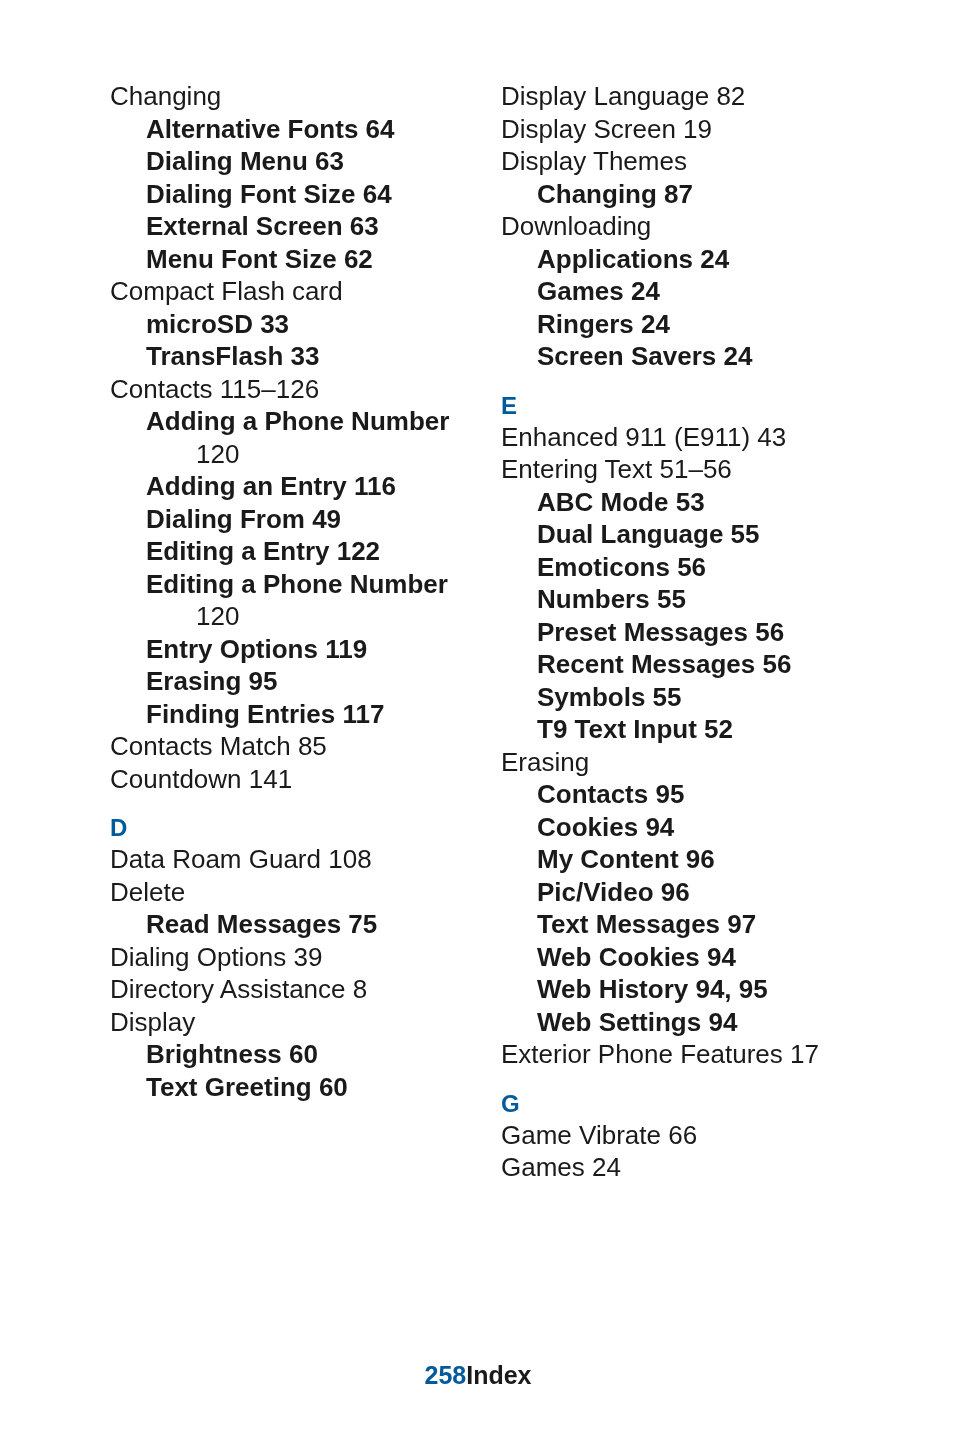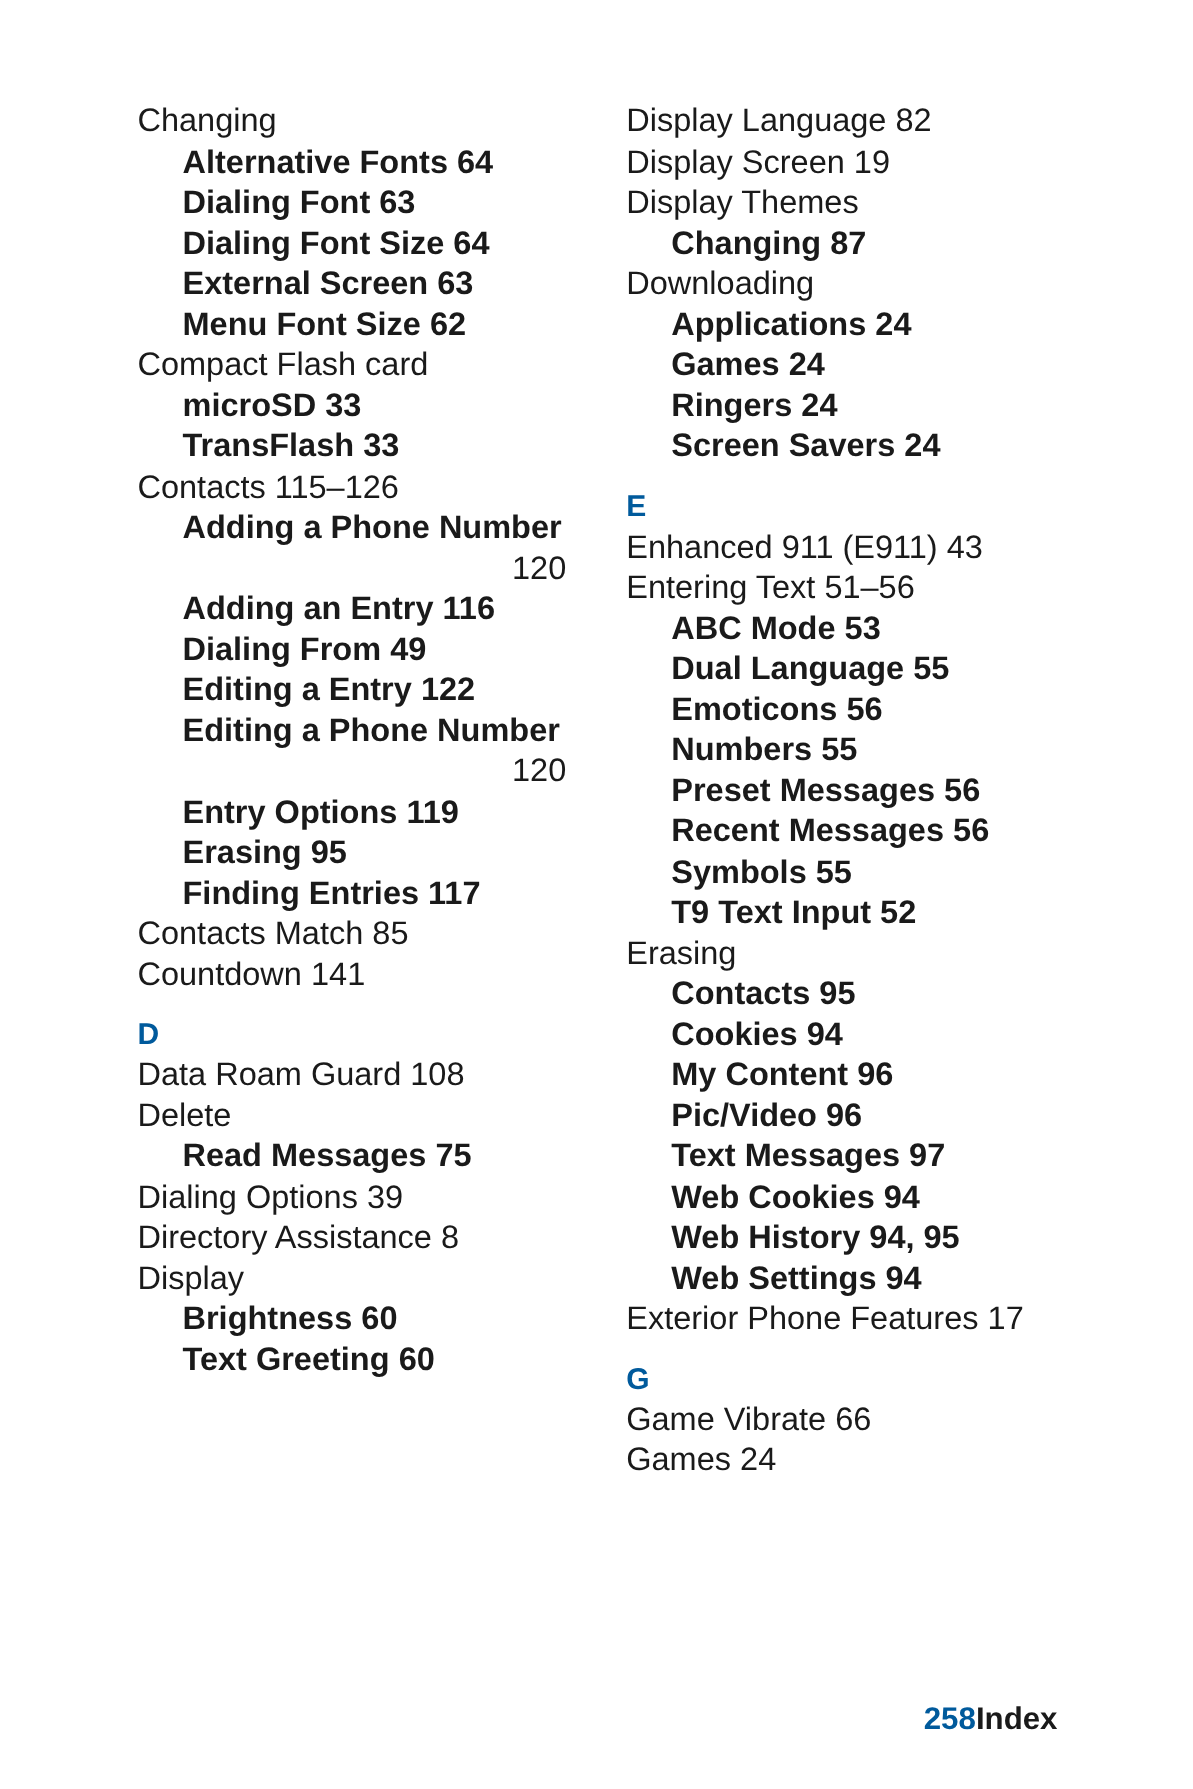--- a/index.html
+++ b/index.html
@@ -17,50 +17,50 @@
   .columns {
     display: flex;
     gap: 48px;
   }
   .col {
     flex: 1;
     min-width: 0;
   }
   .entry-l0 { margin-left: 0; }
   .entry-l1 { margin-left: 36px; font-weight: bold; }
-  .entry-l2 { margin-left: 86px; text-align: right; }
+  .entry-l2 { margin-left: 86px; }
   .section-letter {
     color: #005a9c;
     font-weight: 700;
     margin-top: 18px;
     font-size: 24px;
   }
   .footer {
     position: absolute;
     bottom: 40px;
     left: 110px;
     right: 108px;
     display: flex;
-    justify-content: flex-end;
+    justify-content: center;
     font-weight: 700;
     font-size: 25px;
   }
   .page-num { color: #005a9c; }
   .index-label { color: #1a1a1a; }
   .term { }
   .pages { }
 </style>
 </head>
 <body>
 
 <div class="columns">
   <div class="col" id="col-left">
       <div class="entry-l0"><span class="term">Changing</span></div>
       <div class="entry-l1"><span class="term">Alternative Fonts</span>  <span class="pages">64</span></div>
-      <div class="entry-l1"><span class="term">Dialing Font</span>  <span class="pages">63</span></div>
+      <div class="entry-l1"><span class="term">Dialing Menu</span>  <span class="pages">63</span></div>
       <div class="entry-l1"><span class="term">Dialing Font Size</span>  <span class="pages">64</span></div>
       <div class="entry-l1"><span class="term">External Screen</span>  <span class="pages">63</span></div>
       <div class="entry-l1"><span class="term">Menu Font Size</span>  <span class="pages">62</span></div>
       <div class="entry-l0"><span class="term">Compact Flash card</span></div>
       <div class="entry-l1"><span class="term">microSD</span>  <span class="pages">33</span></div>
       <div class="entry-l1"><span class="term">TransFlash</span>  <span class="pages">33</span></div>
       <div class="entry-l0"><span class="term">Contacts</span>  <span class="pages">115–126</span></div>
       <div class="entry-l1"><span class="term">Adding a Phone Number</span></div>
       <div class="entry-l2"><span class="term">120</span></div>
       <div class="entry-l1"><span class="term">Adding an Entry</span>  <span class="pages">116</span></div>

